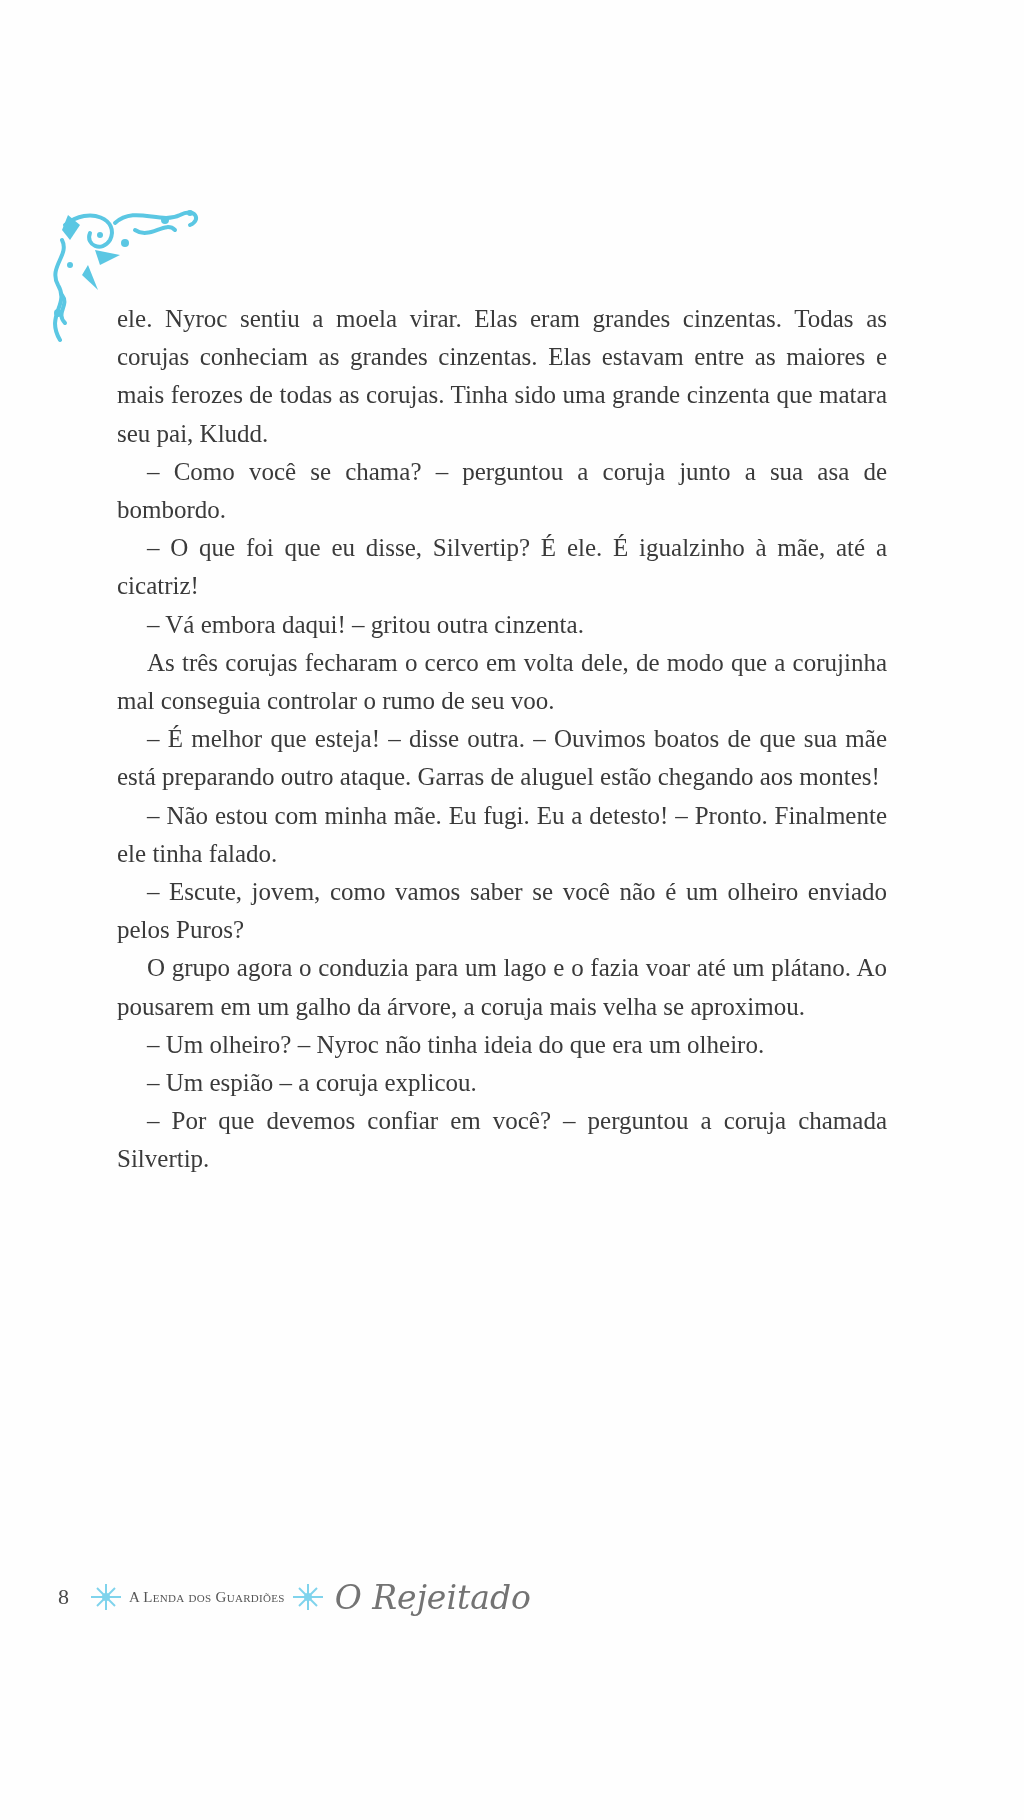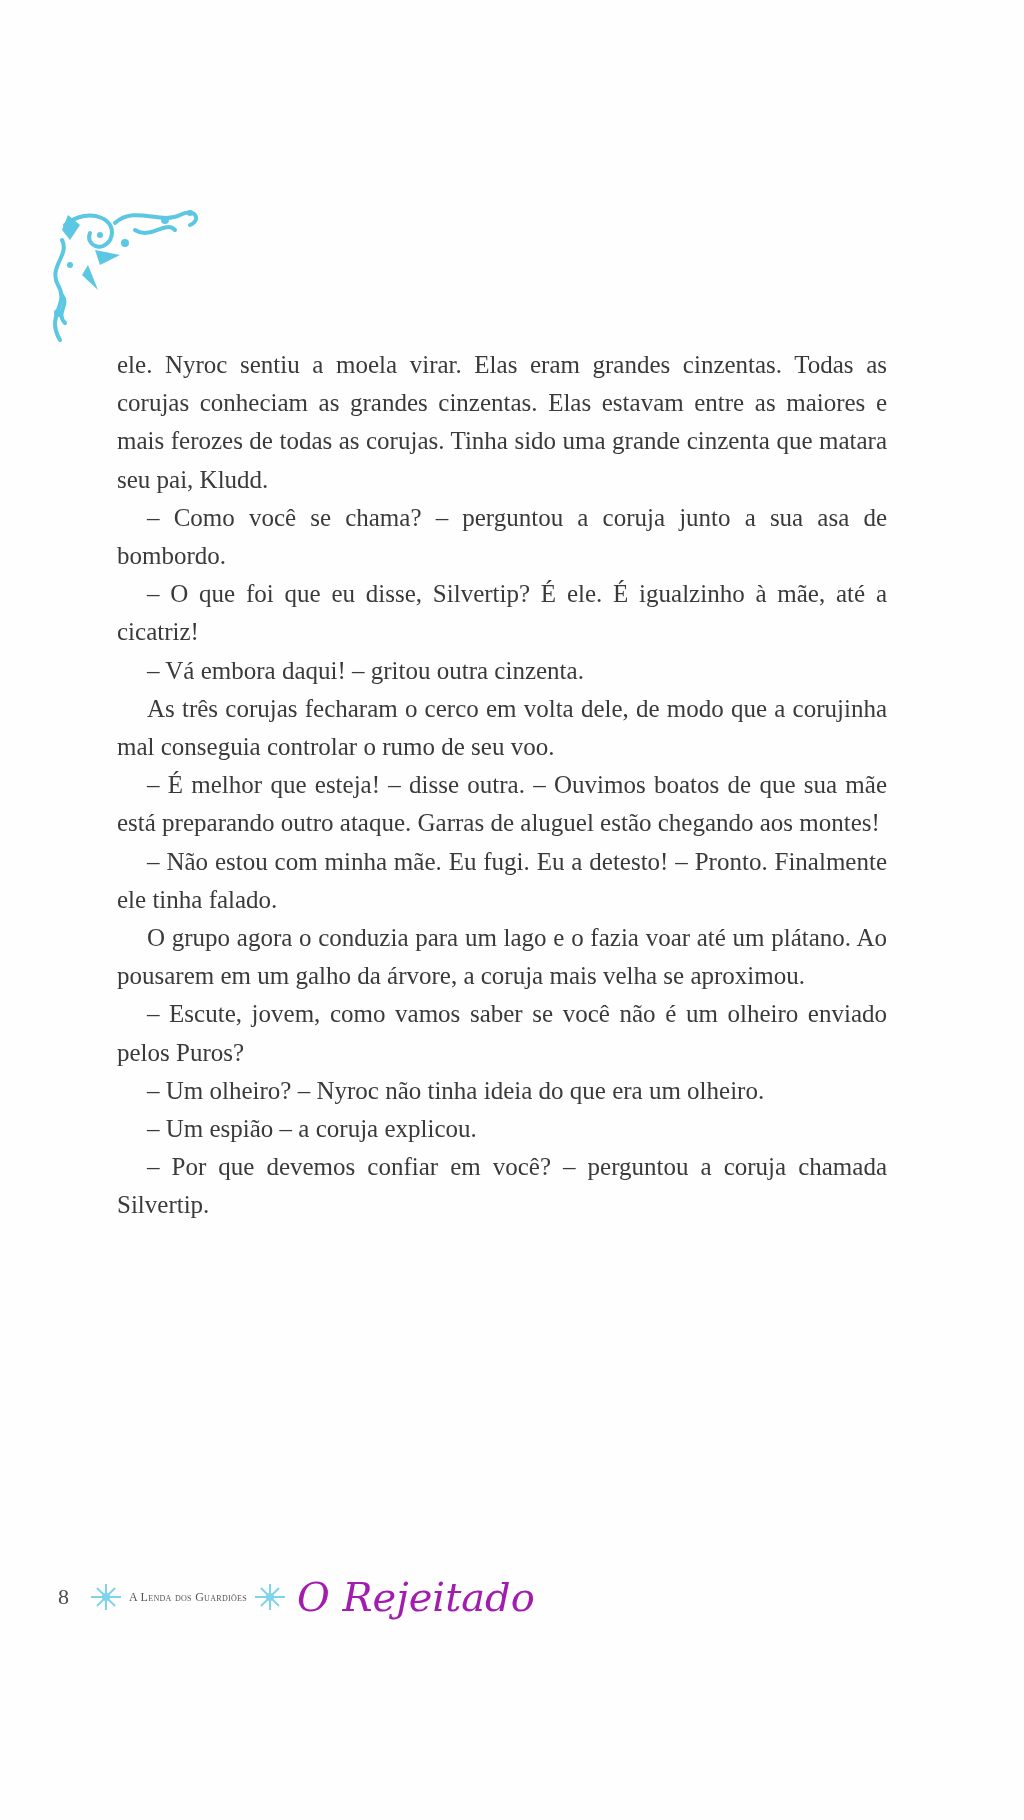--- a/index.html
+++ b/index.html
@@ -3,33 +3,33 @@
 <meta charset="utf-8">
 <style>
   html, body { margin: 0; padding: 0; background: #ffffff; }
   body { width: 1024px; height: 1820px; position: relative; overflow: hidden; }
   .page { position: absolute; left: 0; top: 0; width: 1024px; height: 1820px; background: #fefefe; }
   .ornament { position: absolute; left: 40px; top: 195px; width: 170px; height: 150px; }
   .body-text {
     position: absolute; left: 117px; top: 300px; width: 770px;
     font-family: "Liberation Serif", "DejaVu Serif", serif;
     font-size: 25px; line-height: 38.2px; color: #3a3a3a;
-    text-align: justify; letter-spacing: 0px; margin-top: 46px;
+    text-align: justify; letter-spacing: 0px;
   }
   .body-text p { margin: 0; text-indent: 30px; }
   .body-text p.noindent { text-indent: 0; }
   .footer {
     position: absolute; left: 58px; top: 1572px; height: 50px;
     display: flex; align-items: center;
     font-family: "Liberation Serif", "DejaVu Serif", serif; color: #555;
   }
   .folio { font-size: 22px; margin-right: 14px; color: #4a4a4a; }
   .snow { width: 34px; height: 30px; margin: 0 6px; }
-  .series { font-size: 12px; letter-spacing: 0.3px; font-variant: small-caps; color: #555; }
-  .series-title { font-family: "DejaVu Serif", serif; font-style: italic; font-size: 40px; color: #a21caf; margin-left: 4px; }
+  .series { font-size: 15px; letter-spacing: 0.3px; font-variant: small-caps; color: #555; }
+  .series-title { font-family: "DejaVu Serif", serif; font-style: italic; font-size: 33px; color: #737373; margin-left: 4px; }
 </style>
 </head>
 <body>
 
 <div class="page">
 
   <svg class="ornament" viewBox="0 0 170 150">
     <g fill="none" stroke="#5bc7e3" stroke-width="4" stroke-linecap="round">
       <path d="M20 145 C 5 120, 30 110, 18 90 C 8 72, 30 60, 22 45"></path>
       <path d="M25 30 C 50 10, 80 25, 70 45 C 62 58, 45 50, 50 38"></path>
@@ -51,22 +51,22 @@
   </svg>
 
   <div class="body-text">
     <p class="noindent">ele. Nyroc sentiu a moela virar. Elas eram grandes cinzentas. Todas as corujas conheciam as grandes cinzentas. Elas estavam entre as maiores e mais ferozes de todas as corujas. Tinha sido uma grande cinzenta que matara seu pai, Kludd.</p>
     <p>– Como você se chama? – perguntou a coruja junto a sua asa de bombordo.</p>
     <p>– O que foi que eu disse, Silvertip? É ele. É igualzinho à mãe, até a cicatriz!</p>
     <p>– Vá embora daqui! – gritou outra cinzenta.</p>
     <p>As três corujas fecharam o cerco em volta dele, de modo que a corujinha mal conseguia controlar o rumo de seu voo.</p>
     <p>– É melhor que esteja! – disse outra. – Ouvimos boatos de que sua mãe está preparando outro ataque. Garras de aluguel estão chegando aos montes!</p>
     <p>– Não estou com minha mãe. Eu fugi. Eu a detesto! – Pronto. Finalmente ele tinha falado.</p>
+    <p>– Escute, jovem, como vamos saber se você não é um olheiro enviado pelos Puros?</p>
     <p>O grupo agora o conduzia para um lago e o fazia voar até um plátano. Ao pousarem em um galho da árvore, a coruja mais velha se aproximou.</p>
-    <p>– Escute, jovem, como vamos saber se você não é um olheiro enviado pelos Puros?</p>
     <p>– Um olheiro? – Nyroc não tinha ideia do que era um olheiro.</p>
     <p>– Um espião – a coruja explicou.</p>
     <p>– Por que devemos confiar em você? – perguntou a coruja chamada Silvertip.</p>
   </div>
 
   <div class="footer">
     <span class="folio">8</span>
     <svg class="snow" viewBox="0 0 34 30">
       <g stroke="#7fd3ec" stroke-width="2" fill="none">
         <line x1="2" y1="15" x2="32" y2="15"></line>

